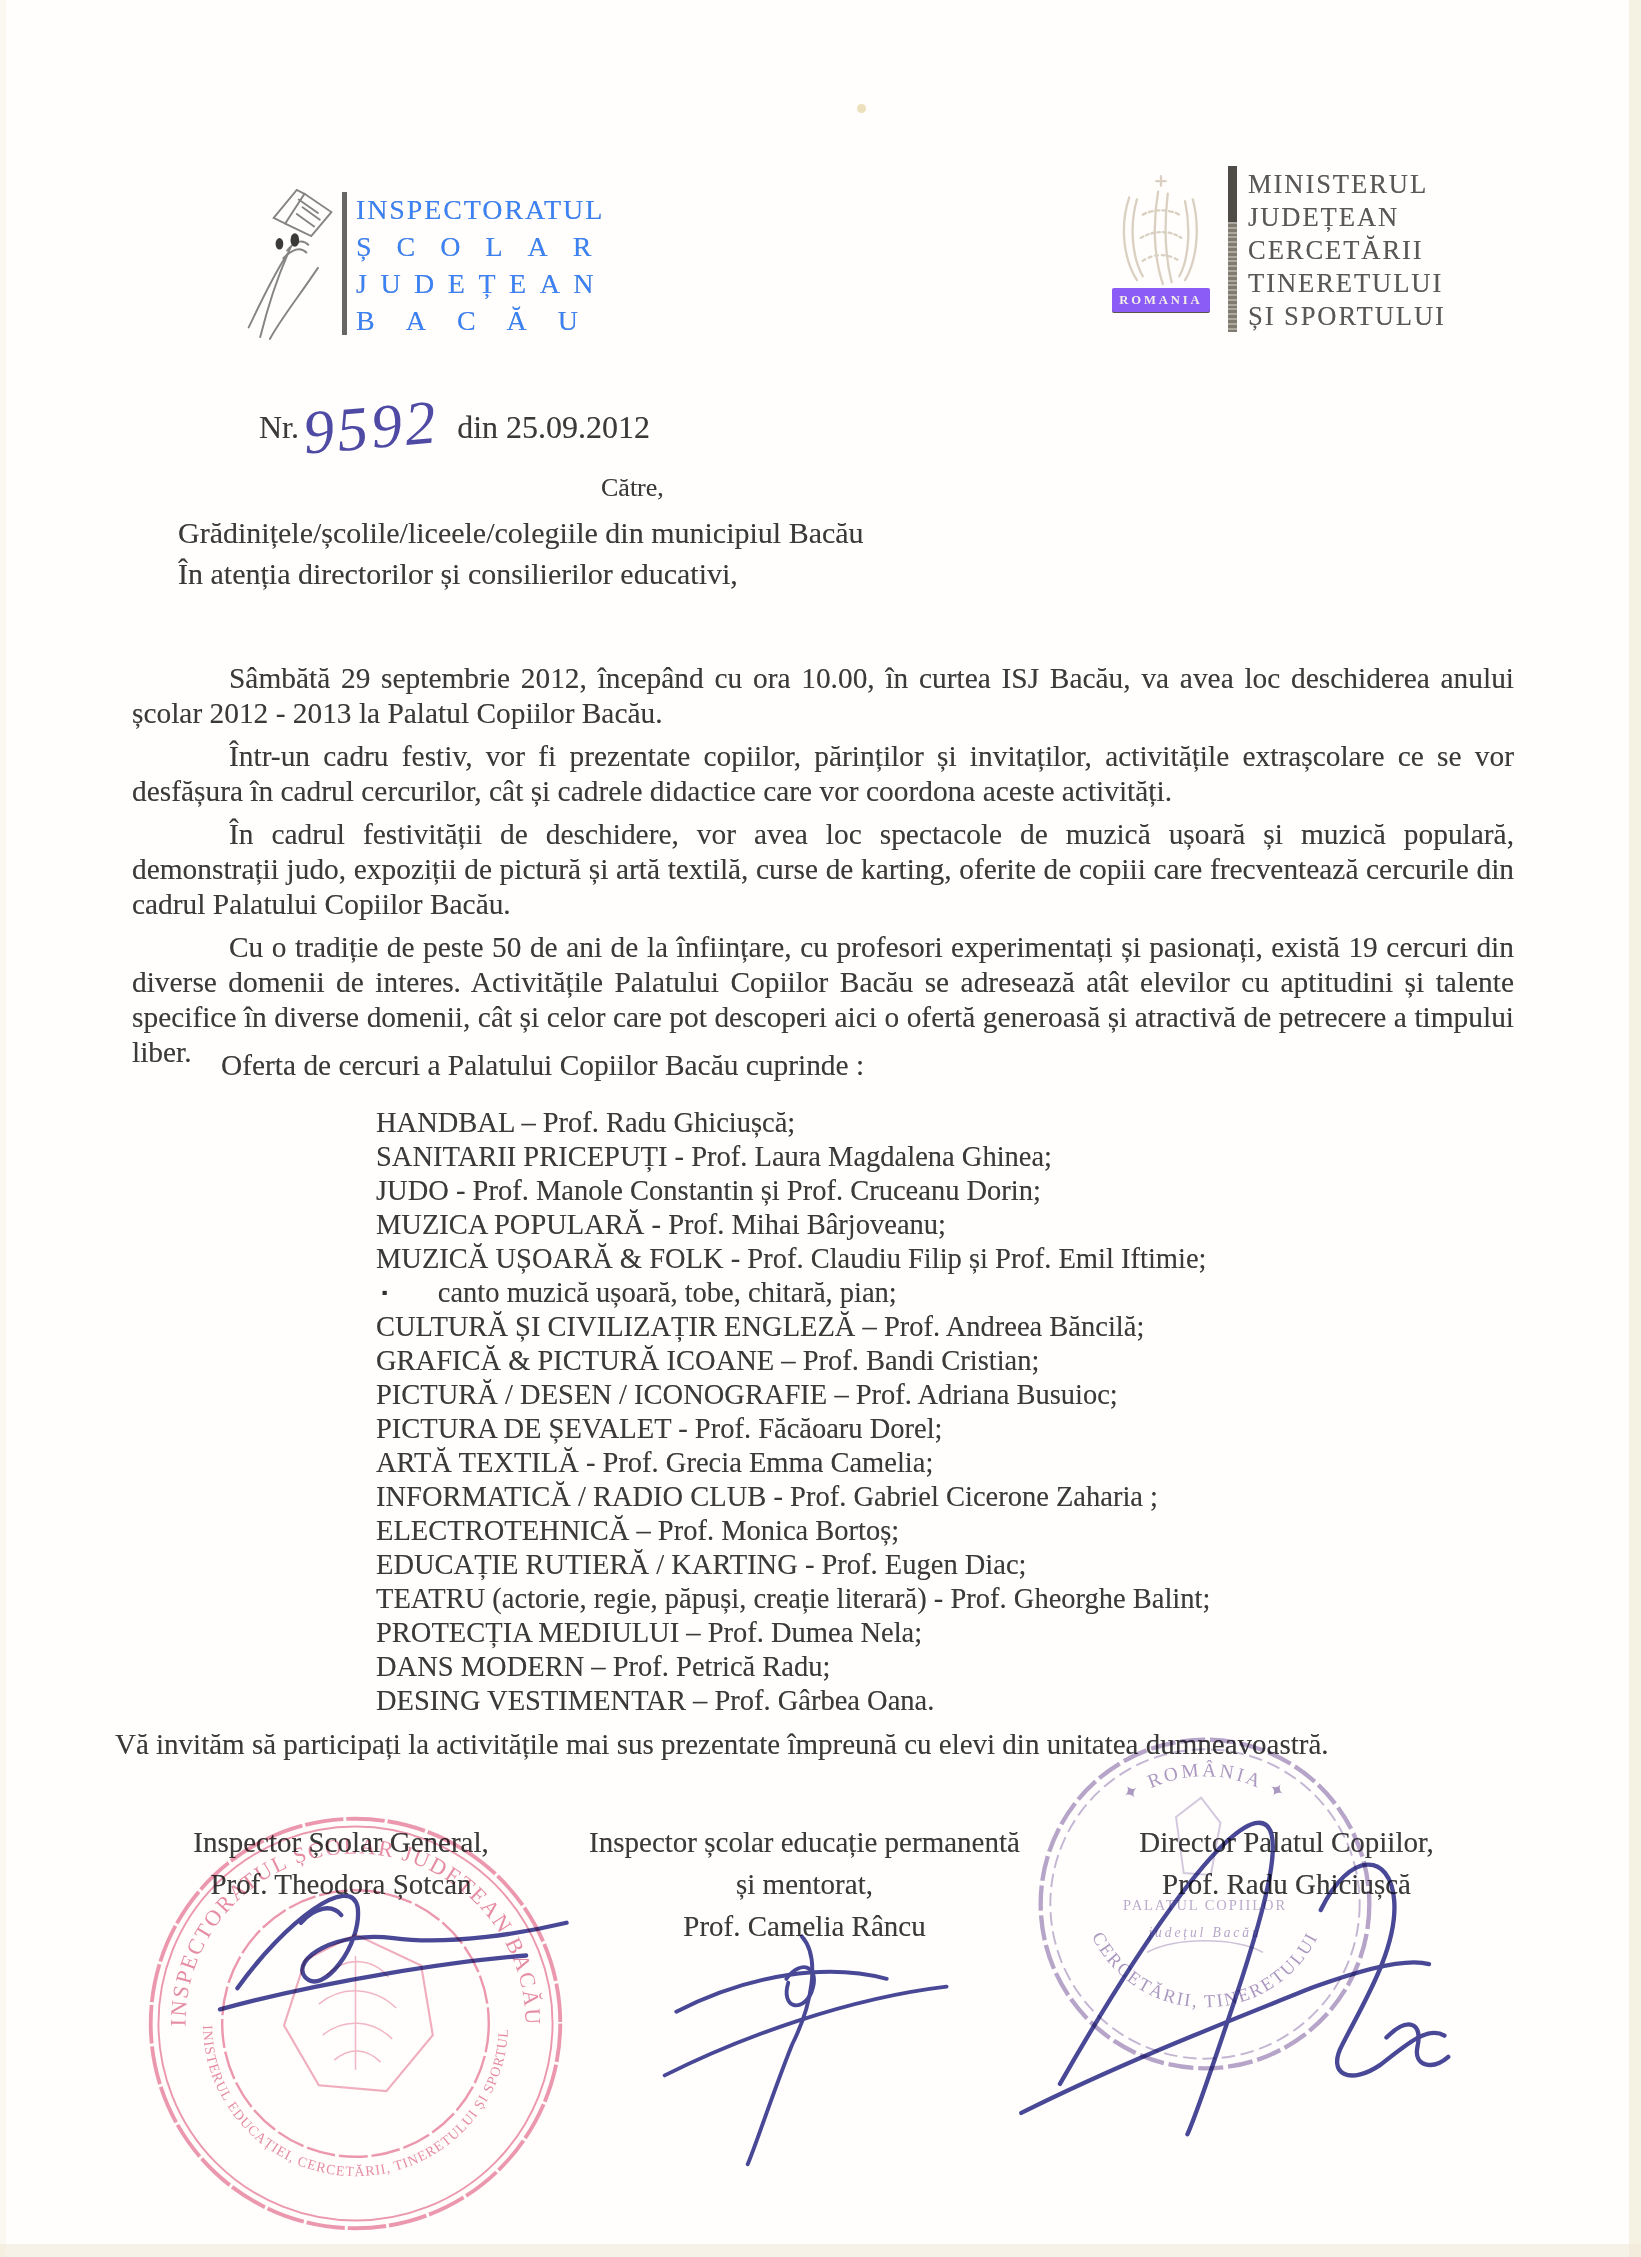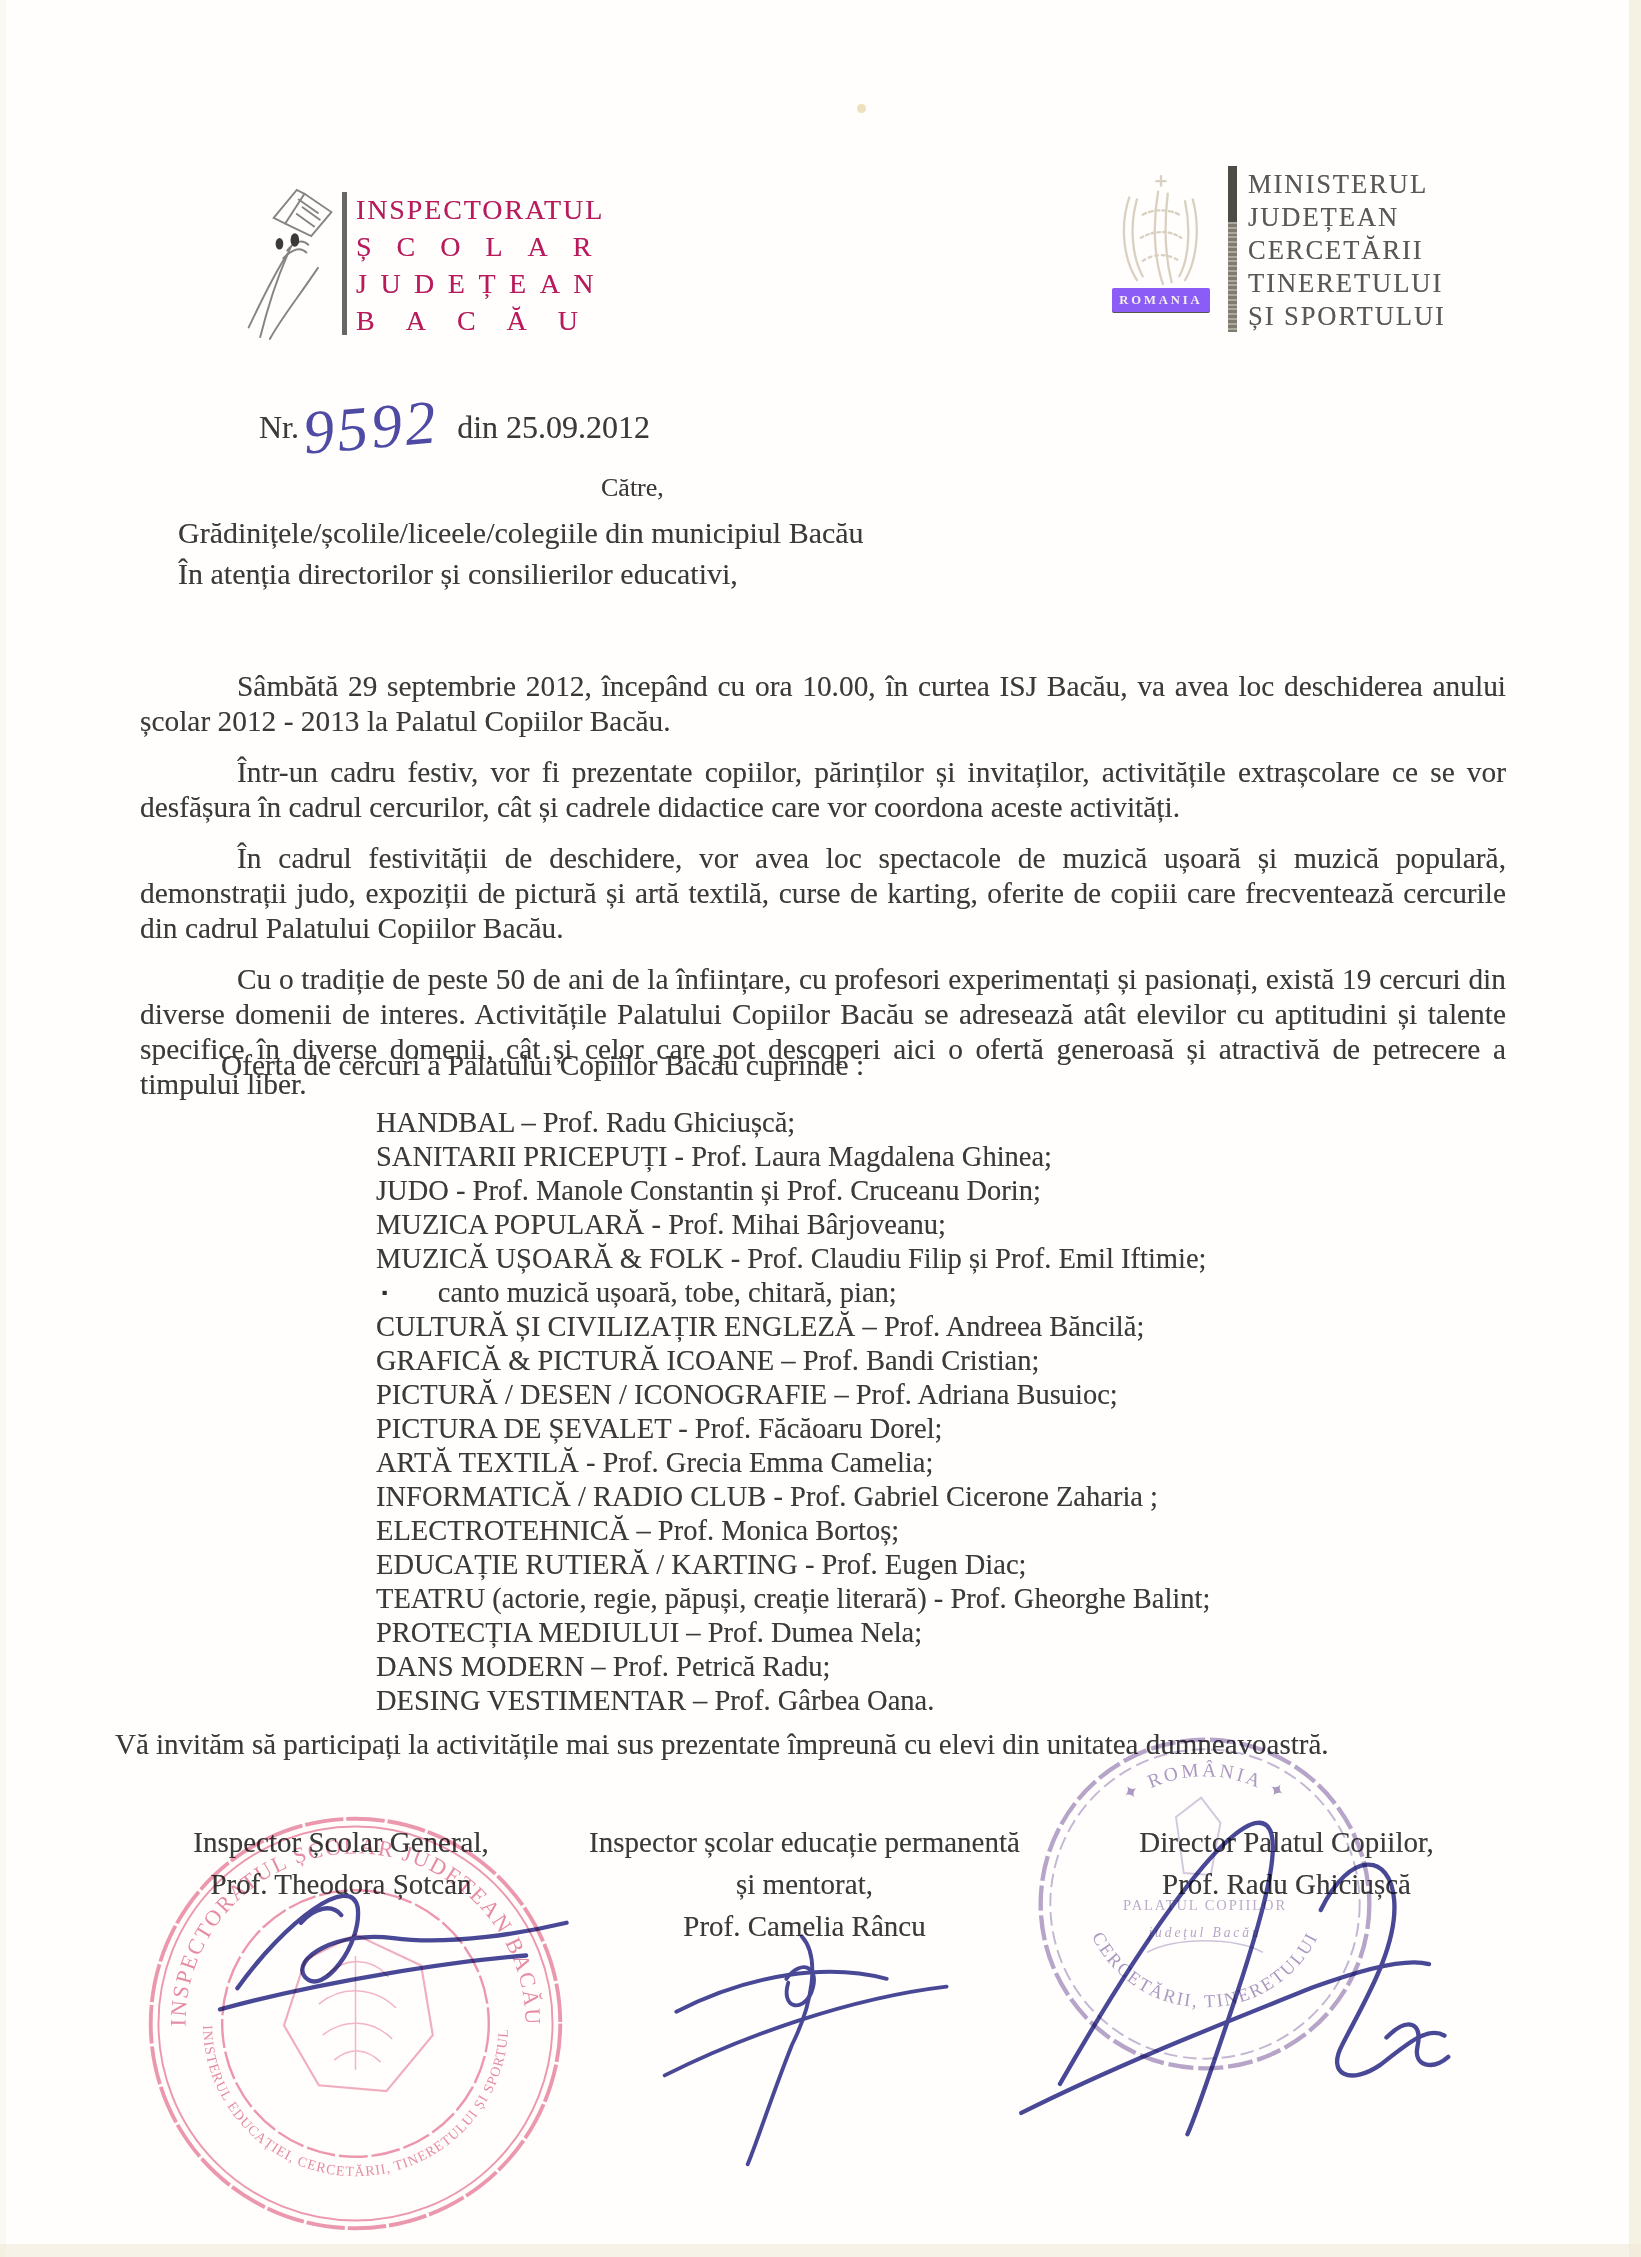--- a/index.html
+++ b/index.html
@@ -13,21 +13,21 @@
   .edge-right{position:absolute; right:0; top:0; width:11.6px; height:100%; background:#f0e9d6; opacity:.65;}
   .edge-bottom{position:absolute; left:0; bottom:0; width:100%; height:12.6px; background:#f1ead8; opacity:.6;}
   .edge-left{position:absolute; left:0; top:0; width:5.8px; height:100%; background:#f6f1e3; opacity:.5;}
   .artifact-dot{position:absolute; left:857px; top:104px; width:8.7px; height:8.7px; border-radius:50%;
     background:#e5d3a2; opacity:.7;}
 
   
   .isj-logo{position:absolute; left:241px; top:177px; width:396px; height:176px;}
   .isj-sketch{position:absolute; left:0; top:5.8px;}
   .isj-bar{position:absolute; left:101px; top:15.4px; width:4.8px; height:143px; background:#4c4c4c; opacity:.85;}
-  .isj-text{position:absolute; left:115px; top:13.5px; width:268px; font-size:28px; color:#be185d; line-height:37px; white-space:nowrap;}
+  .isj-text{position:absolute; left:115px; top:13.5px; width:268px; font-size:28px; color:#3b82f6; line-height:37px; white-space:nowrap;}
   .isj-text .l1{letter-spacing:1.9px;}
   .isj-text .l2{letter-spacing:25px;}
   .isj-text .l3{letter-spacing:13.5px;}
   .isj-text .l4{letter-spacing:31px;}
 
   .min-logo{position:absolute; left:1108px; top:162px; width:367px; height:183px;}
   .min-coa{position:absolute; left:1.9px; top:7.7px;}
   .min-ribbon{position:absolute; left:3.9px; top:126px; width:98px; height:24px; background:#8b5cf6;
     display:flex; align-items:center; justify-content:center; border-radius:1.9px;
     box-shadow:0 1px 0 #5a544a;}
@@ -47,21 +47,21 @@
     font-family:"Liberation Serif",serif; transform:rotate(-5deg); margin:0 9.7px -3.9px 3.9px; line-height:1;}
   .ref-suffix{font-size:32px; padding-bottom:7.7px; margin-left:9px;}
 
   
   .salutation{position:absolute; left:577px; top:473px; font-size:26px;margin-left:24px;}
   .addr-1{position:absolute; left:178px; top:516px; font-size:30px;}
   .addr-2{position:absolute; left:178px; top:557px; font-size:30px;}
 
   
   .body-text{position:absolute; left:124px; top:653px; width:1398px; font-size:29.4px; line-height:35px; text-align:justify;}
-  .body-text p{margin:16px; text-indent:97px;}
+  .body-text p{margin:8px; text-indent:97px;}
   .offer-intro{position:absolute; left:124px; top:1049px; font-size:29.4px; text-indent:97px; width:1398px;}
 
   
   .offer-list{position:absolute; left:376px; top:1106px; font-size:28.5px; line-height:34px; width:966px; white-space:nowrap;}
   .offer-item{height:34px;}
   .offer-item .sq{display:inline-block; width:56px; padding-left:5.8px; font-size:16.4px; vertical-align:3.9px; color:#2e2e2e;}
 
   
   .closing{position:absolute; left:115px; top:1728px; width:1419px; font-size:29px;}
 

